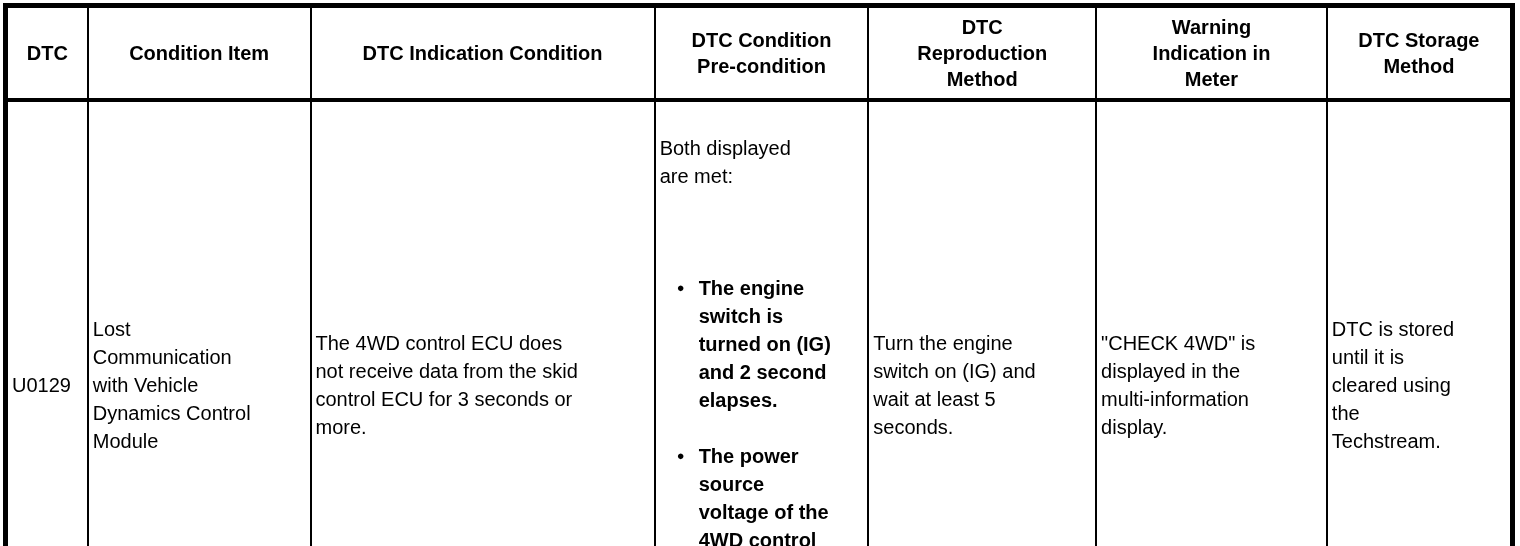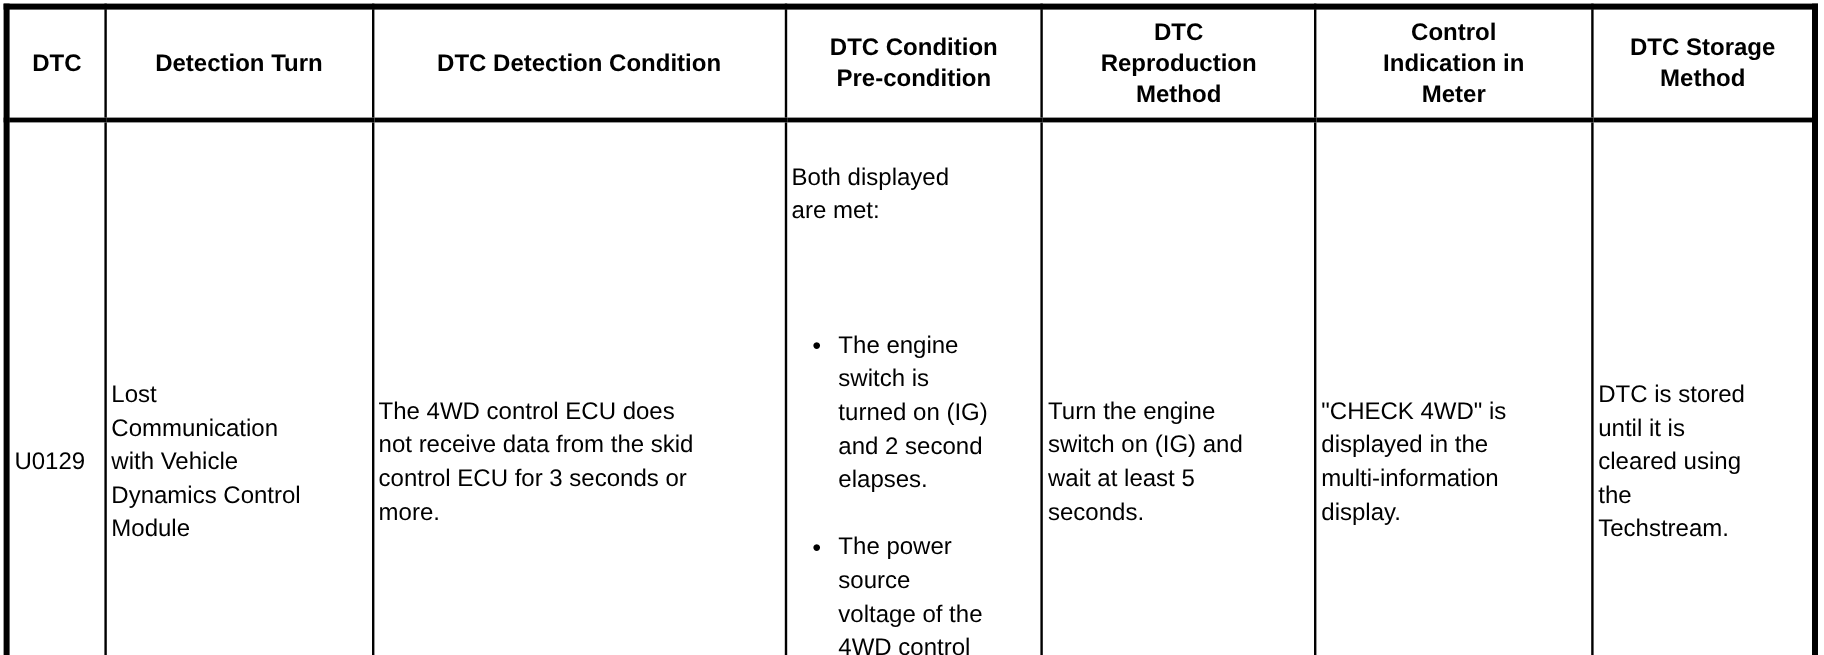--- a/index.html
+++ b/index.html
@@ -65,47 +65,48 @@
   }
   .bullet {
     flex: none;
     width: 22px;
     font-size: 13px;
     line-height: 28px;
     white-space: normal;
   }
   .li-text {
     white-space: pre-line;
+    font-weight: bold;
   }
 </style>
 </head>
 <body>
 
 <div class="page">
   <table class="dtc-table">
     <colgroup>
       <col style="width:82px">
       <col style="width:222px">
       <col style="width:343px">
       <col style="width:213px">
       <col style="width:227px">
       <col style="width:230px">
       <col style="width:185px">
     </colgroup>
     <thead>
       <tr>
         <th>DTC</th>
-        <th>Detection Turn</th>
-        <th>DTC Detection Condition</th>
+        <th>Condition Item</th>
+        <th>DTC Indication Condition</th>
         <th>DTC Condition
 Pre-condition</th>
         <th>DTC
 Reproduction
 Method</th>
-        <th>Control
+        <th>Warning
 Indication in
 Meter</th>
         <th>DTC Storage
 Method</th>
       </tr>
     </thead>
     <tbody>
       <tr>
         <td>U0129</td>
         <td>Lost

